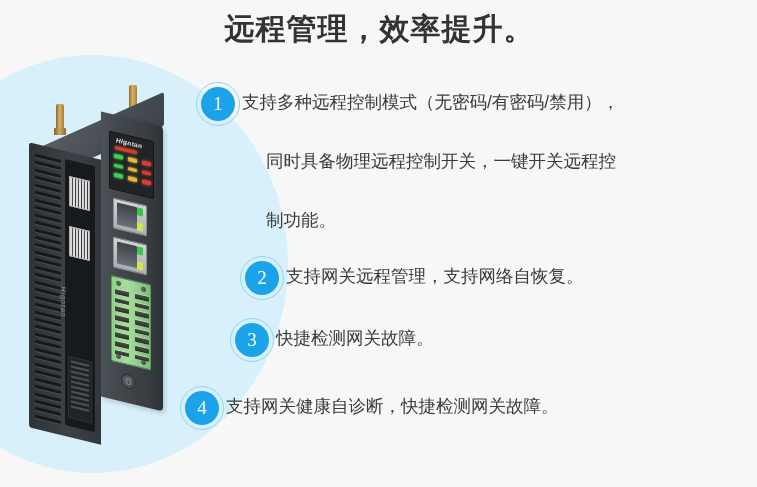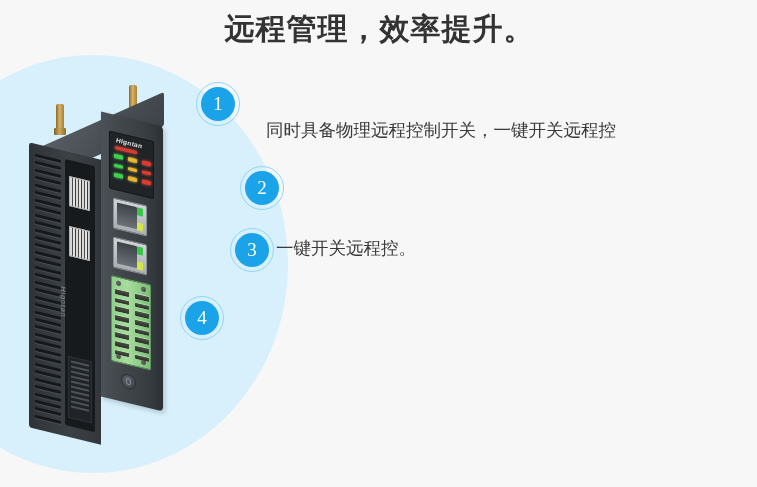--- a/index.html
+++ b/index.html
@@ -528,42 +528,50 @@
   </div>
 
   <div class="features">
 
     <div class="feature f1">
       <div class="badge-wrap">
         <div class="badge-ring"></div>
         <div class="badge">1</div>
       </div>
       <div class="feature-text">
+        <span class="ln">支持多种远程控制模式（无密码/有密码/禁用），</span>
         <span class="ln ind">同时具备物理远程控制开关，一键开关远程控</span>
+        <span class="ln ind">制功能。</span>
       </div>
     </div>
 
     <div class="feature f2">
       <div class="badge-wrap">
         <div class="badge-ring"></div>
         <div class="badge">2</div>
       </div>
+      <div class="feature-text">
+        <span class="ln">支持网关远程管理，支持网络自恢复。</span>
+      </div>
     </div>
 
     <div class="feature f3">
       <div class="badge-wrap">
         <div class="badge-ring"></div>
         <div class="badge">3</div>
       </div>
       <div class="feature-text">
-        <span class="ln">一键开关远程控。</span>
+        <span class="ln">快捷检测网关故障。</span>
       </div>
     </div>
 
     <div class="feature f4">
       <div class="badge-wrap">
         <div class="badge-ring"></div>
         <div class="badge">4</div>
       </div>
+      <div class="feature-text">
+        <span class="ln">支持网关健康自诊断，快捷检测网关故障。</span>
+      </div>
     </div>
 
   </div>
 </div>
 
 </body></html>

